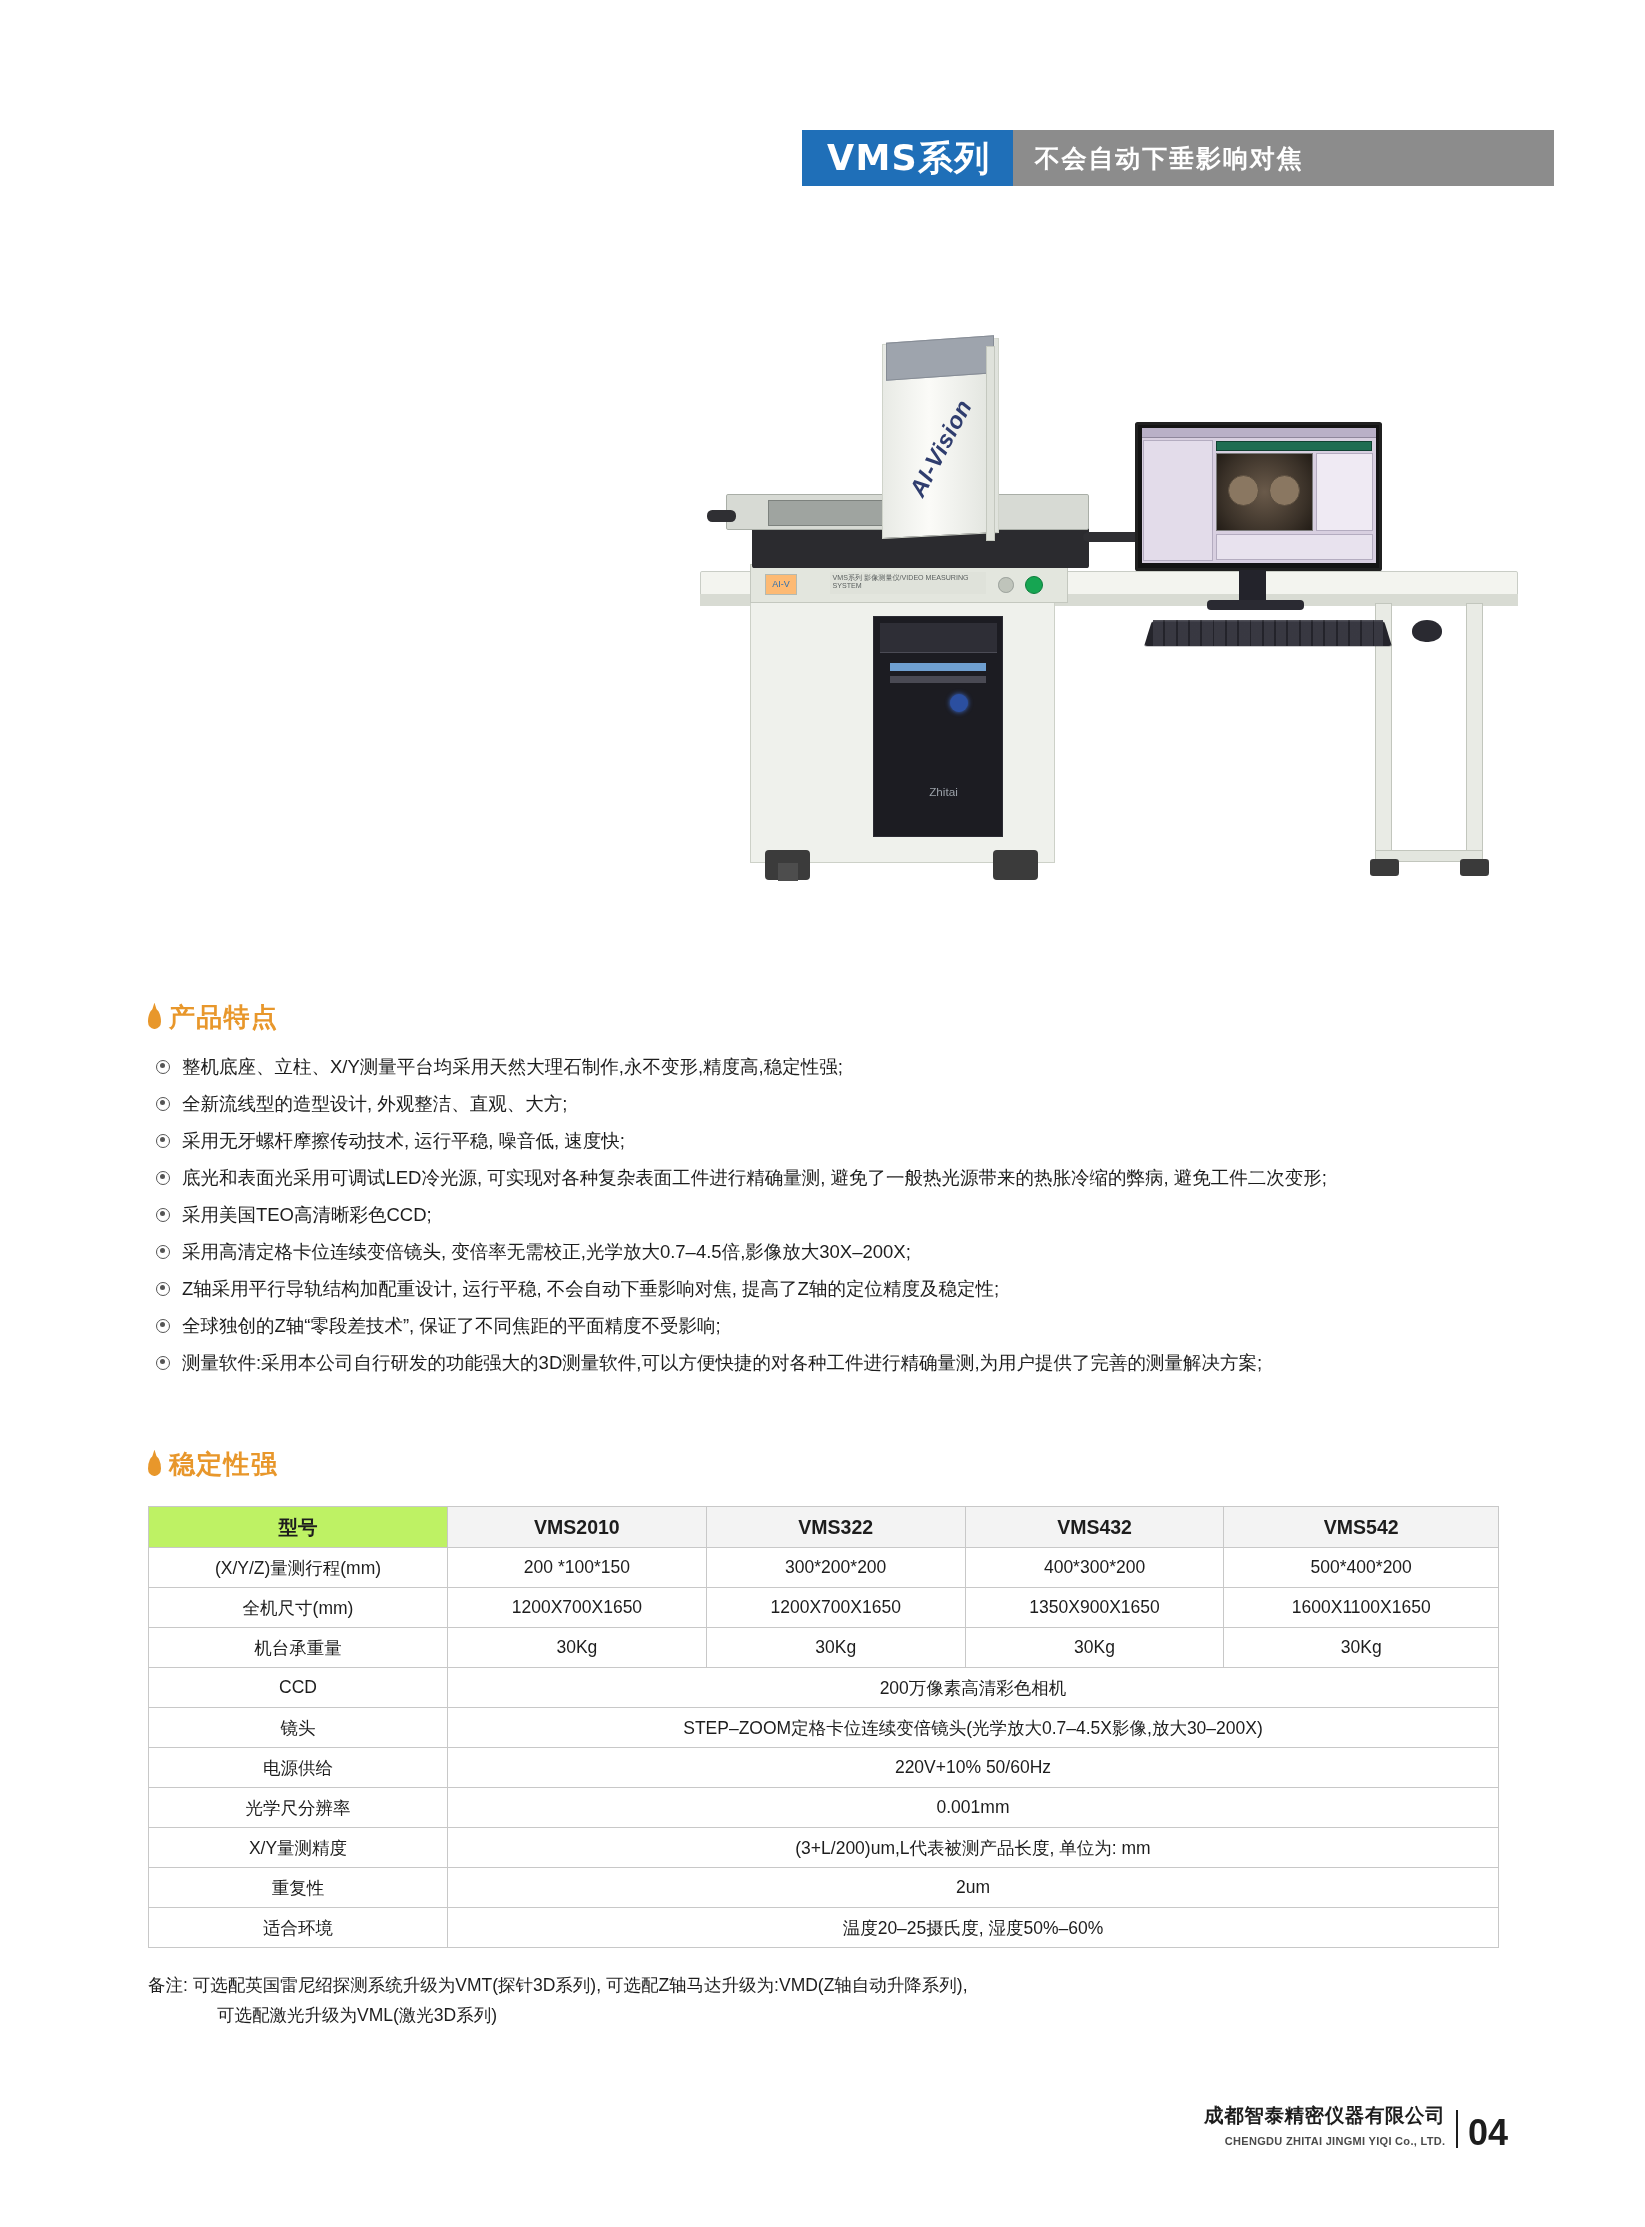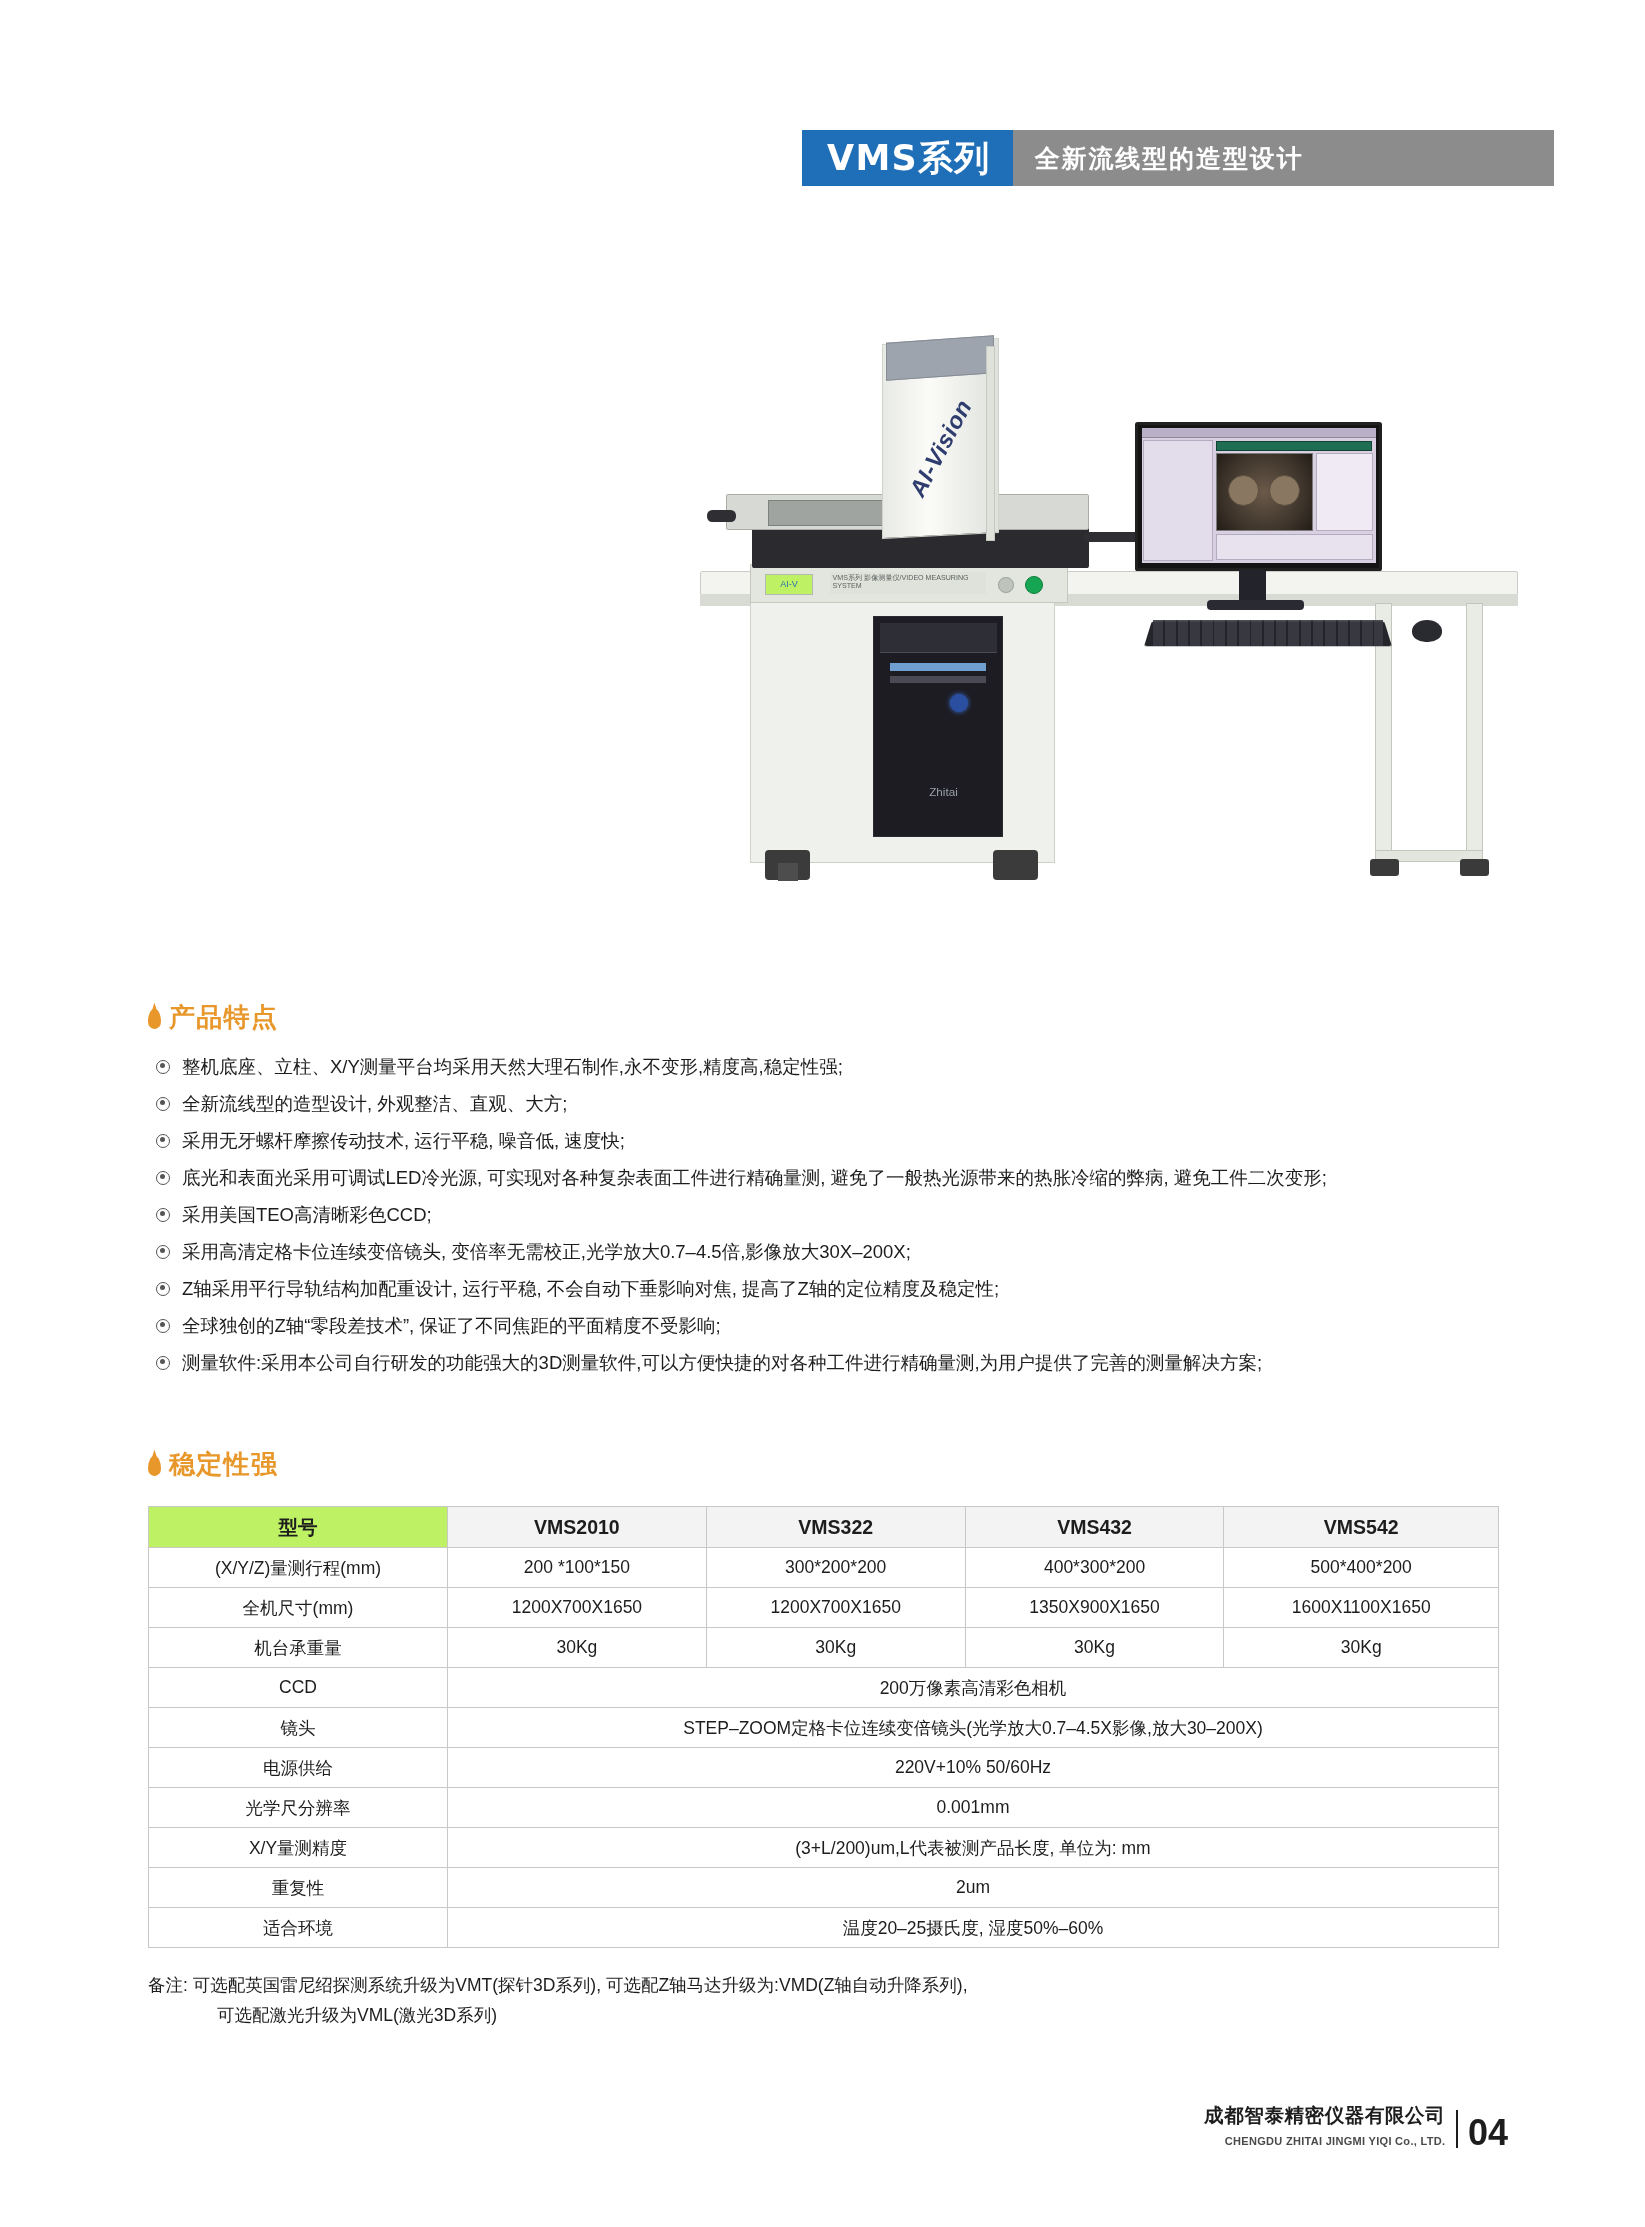--- a/index.html
+++ b/index.html
@@ -252,23 +252,23 @@
     width: 18px;
     height: 18px;
     border-radius: 50%;
     background: #16a552;
     border: 1.3px solid #0c7d3c;
   }
   .brand-badge {
     position: absolute;
     left: 428px;
     top: 373px;
-    width: 48px;
+    width: 32px;
     height: 21px;
-    background: #bef264;
+    background: #fdba74;
     border: 0.6px solid #b4bab2;
     color: #2f6fae;
     font-size: 9px;
     text-align: center;
     line-height: 19.5px;
   }
 
   
   .stage-base {
     position: absolute;
@@ -675,21 +675,21 @@
     font-weight: bold;
     color: #1d1d1d;
     margin-top: 9px;
   }
 </style>
 </head>
 <body>
 
 <div class="header-banner">
   <div class="header-blue">VMS系列</div>
-  <div class="header-gray">全新流线型的造型设计</div>
+  <div class="header-gray">不会自动下垂影响对焦</div>
 </div>
 
 <div class="photo-area">
   <div class="desk-top"></div>
   <div class="desk-edge"></div>
   <div class="desk-leg-r"></div>
   <div class="desk-leg-r2"></div>
   <div class="desk-foot-bar"></div>
   <div class="desk-foot-1"></div>
   <div class="desk-foot-2"></div>

